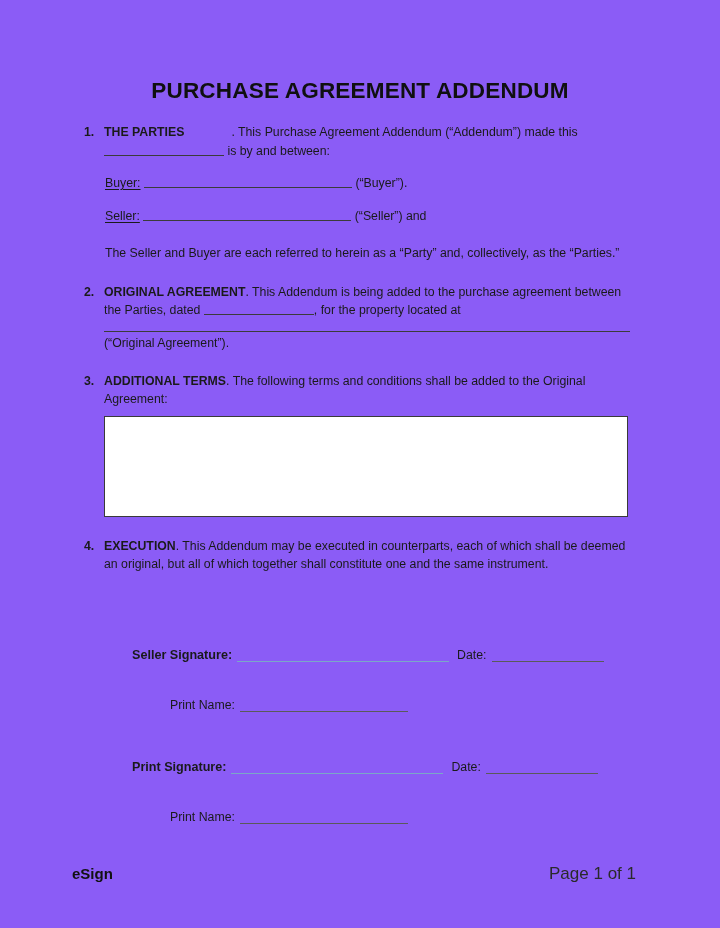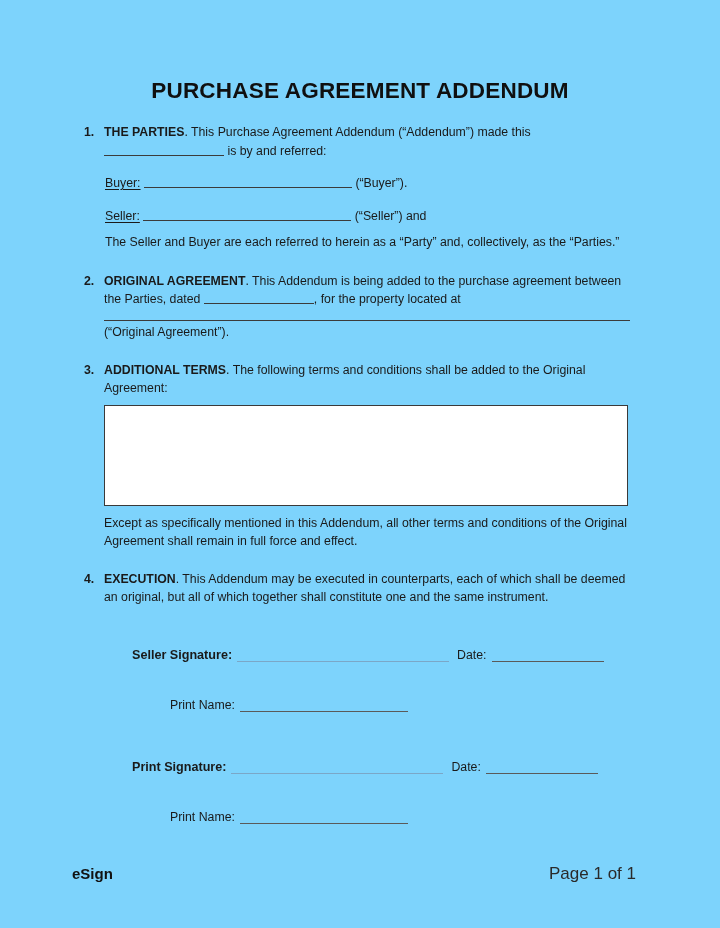--- a/index.html
+++ b/index.html
@@ -12,21 +12,21 @@
     height: 928px;
     font-family: "Liberation Sans", sans-serif;
     color: #000000;
     position: relative;
     overflow: hidden;
   }
 
   .page {
     position: absolute;
     inset: 0;
-    background: #7dd3fc;
+    background: #8b5cf6;
     text-decoration: underline;
   }
 
   
   .doc-title {
     position: absolute;
     top: 78px;
     left: 0;
     right: 0;
     text-align: center;
@@ -57,20 +57,21 @@
     left: 0;
     top: 0;
     font-weight: bold;
     font-size: 12.3px;
   }
   .clause-head {
     font-weight: bold;
   }
   .clause-body {
     display: inline;
+    padding-left: 47px;
   }
 
   
   .blank {
     display: inline-block;
     border-bottom: 1px solid #3b3b3b;
     vertical-align: baseline;
     height: 13px;
     margin-bottom: -1px;
   }
@@ -93,21 +94,21 @@
   .party-row {
     margin-top: 14px;
     white-space: nowrap;
   }
   .party-label {
     text-decoration: underline;
     text-underline-offset: 2px;
   }
 
   .para {
-    margin-top: 9px;
+    margin-top: 20px;
   }
   .gap-md { height: 21px; }
 
   
   .terms-box {
     margin-top: 8px;
     margin-left: 20px;
     width: 524px;
     height: 101px;
     border: 1.5px solid #3a3a3a;
@@ -195,21 +196,21 @@
 
   <div class="doc-title">PURCHASE AGREEMENT ADDENDUM</div>
 
   <div class="content">
 
     <div class="clause">
       <span class="clause-num">1.</span>
       <span class="clause-head">THE PARTIES</span><span class="clause-body">. This Purchase Agreement Addendum (“Addendum”) made this</span>
       <br>
       <span class="blank blank-md"></span>
-      <span>is by and referred:</span>
+      <span>is by and between:</span>
     </div>
 
     <div class="party-row indent">
       <span class="party-label">Buyer:</span>
       <span class="blank blank-lg"></span>
       <span>(“Buyer”).</span>
     </div>
 
     <div class="party-row indent">
       <span class="party-label">Seller:</span>
@@ -231,21 +232,20 @@
 
     <div class="gap-md"></div>
 
     <div class="clause">
       <span class="clause-num">3.</span>
       <span class="clause-head">ADDITIONAL TERMS</span><span>. The following terms and conditions shall be added to the Original Agreement:</span>
     </div>
 
     <div class="terms-box"></div>
 
-    <div class="after-box">Except as specifically mentioned in this Addendum, all other terms and conditions of the Original Agreement shall remain in full force and effect.</div>
 
     <div class="gap-md"></div>
 
     <div class="clause">
       <span class="clause-num">4.</span>
       <span class="clause-head">EXECUTION</span><span>. This Addendum may be executed in counterparts, each of which shall be deemed an original, but all of which together shall constitute one and the same instrument.</span>
     </div>
 
   </div>
 

